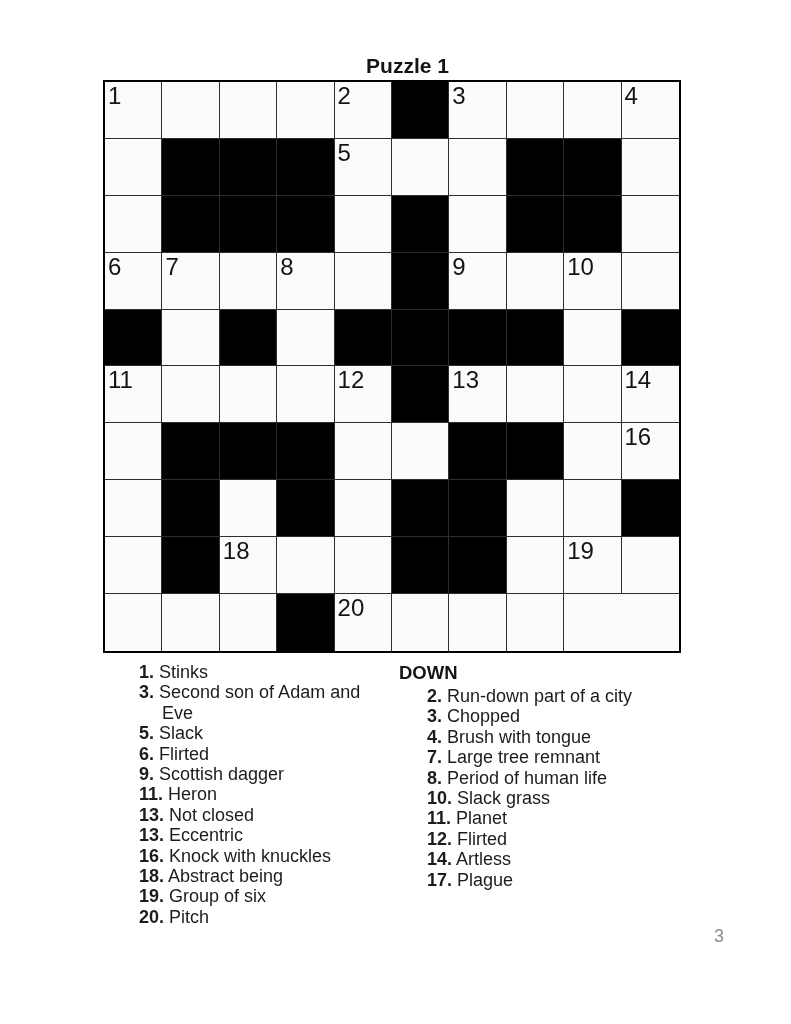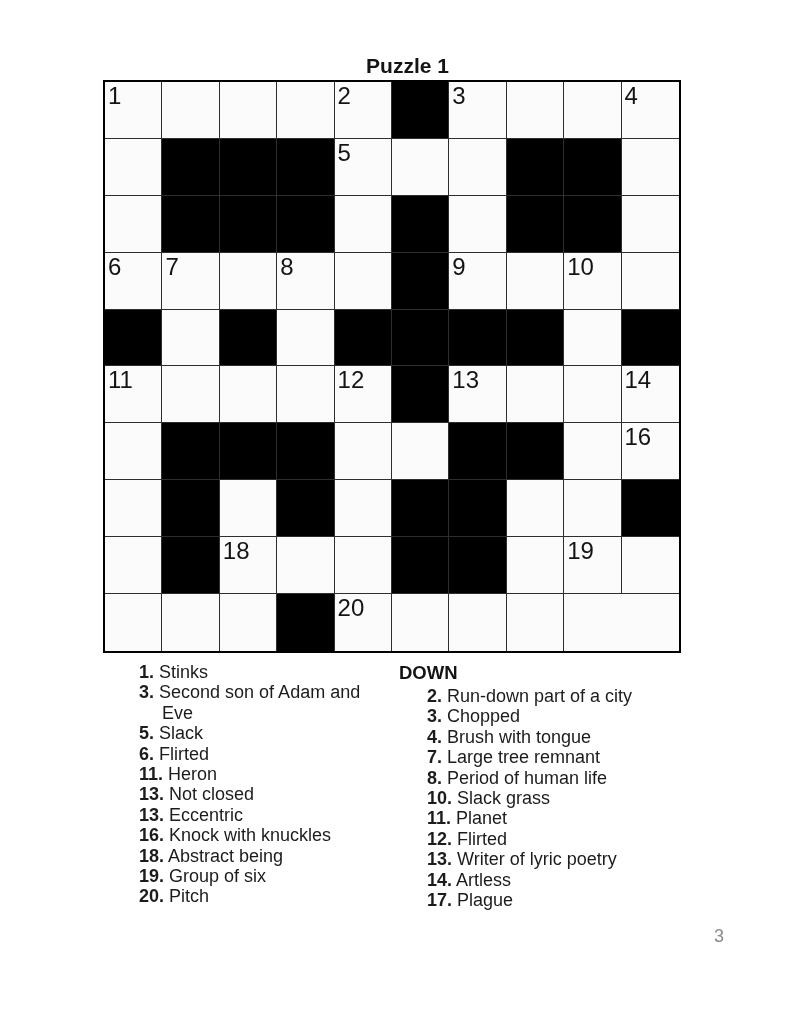--- a/index.html
+++ b/index.html
@@ -229,20 +229,21 @@
       <div class="cell"></div>
       <div class="cell"></div>
     </div>
 
   <div class="clue-col across">
     <div id="across-list">
         <div class="clue"><span class="clue-num">1.</span> <span class="clue-text">Stinks</span></div>
         <div class="clue"><span class="clue-num">3.</span> <span class="clue-text">Second son of Adam and Eve</span></div>
         <div class="clue"><span class="clue-num">5.</span> <span class="clue-text">Slack</span></div>
         <div class="clue"><span class="clue-num">6.</span> <span class="clue-text">Flirted</span></div>
+        <div class="clue"><span class="clue-num">9.</span> <span class="clue-text">Scottish dagger</span></div>
         <div class="clue"><span class="clue-num">11.</span> <span class="clue-text">Heron</span></div>
         <div class="clue"><span class="clue-num">13.</span> <span class="clue-text">Not closed</span></div>
         <div class="clue"><span class="clue-num">13.</span> <span class="clue-text">Eccentric</span></div>
         <div class="clue"><span class="clue-num">16.</span> <span class="clue-text">Knock with knuckles</span></div>
         <div class="clue"><span class="clue-num">18.</span> <span class="clue-text">Abstract being</span></div>
         <div class="clue"><span class="clue-num">19.</span> <span class="clue-text">Group of six</span></div>
         <div class="clue"><span class="clue-num">20.</span> <span class="clue-text">Pitch</span></div>
       </div>
   </div>
 
@@ -250,21 +251,20 @@
     <div class="clue-header">DOWN</div>
     <div id="down-list">
         <div class="clue"><span class="clue-num">2.</span> <span class="clue-text">Run-down part of a city</span></div>
         <div class="clue"><span class="clue-num">3.</span> <span class="clue-text">Chopped</span></div>
         <div class="clue"><span class="clue-num">4.</span> <span class="clue-text">Brush with tongue</span></div>
         <div class="clue"><span class="clue-num">7.</span> <span class="clue-text">Large tree remnant</span></div>
         <div class="clue"><span class="clue-num">8.</span> <span class="clue-text">Period of human life</span></div>
         <div class="clue"><span class="clue-num">10.</span> <span class="clue-text">Slack grass</span></div>
         <div class="clue"><span class="clue-num">11.</span> <span class="clue-text">Planet</span></div>
         <div class="clue"><span class="clue-num">12.</span> <span class="clue-text">Flirted</span></div>
-        <div class="clue"><span class="clue-num">13.</span> <span class="clue-text">Writer of lyric poetry</span></div>
         <div class="clue"><span class="clue-num">14.</span> <span class="clue-text">Artless</span></div>
         <div class="clue"><span class="clue-num">17.</span> <span class="clue-text">Plague</span></div>
       </div>
   </div>
 
   <div class="page-number">3</div>
 
 </div>
 
 </body></html>

